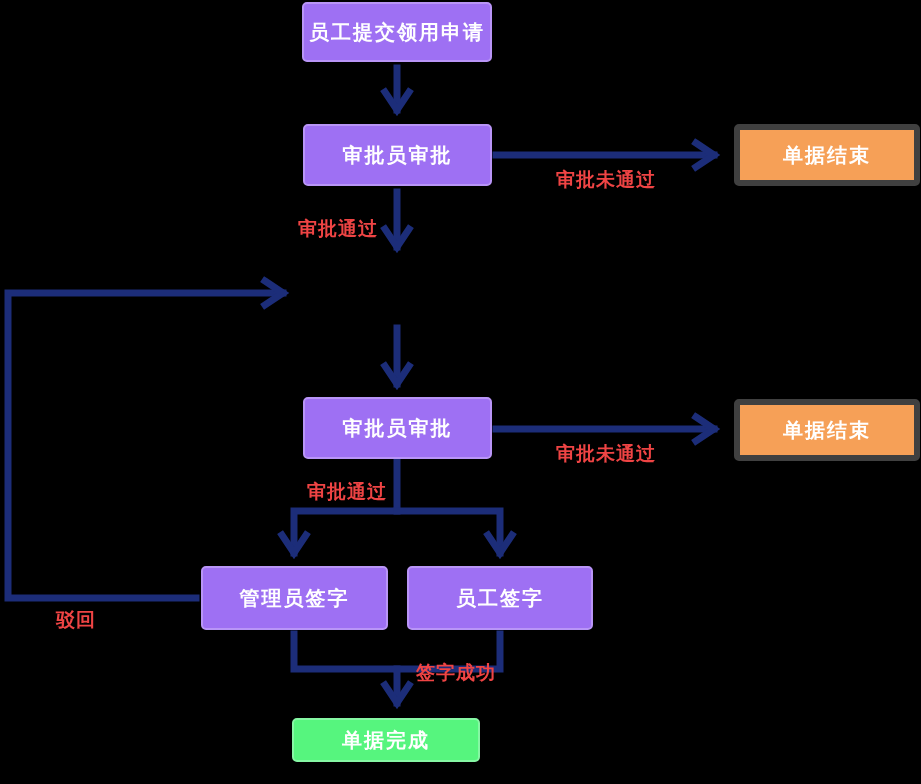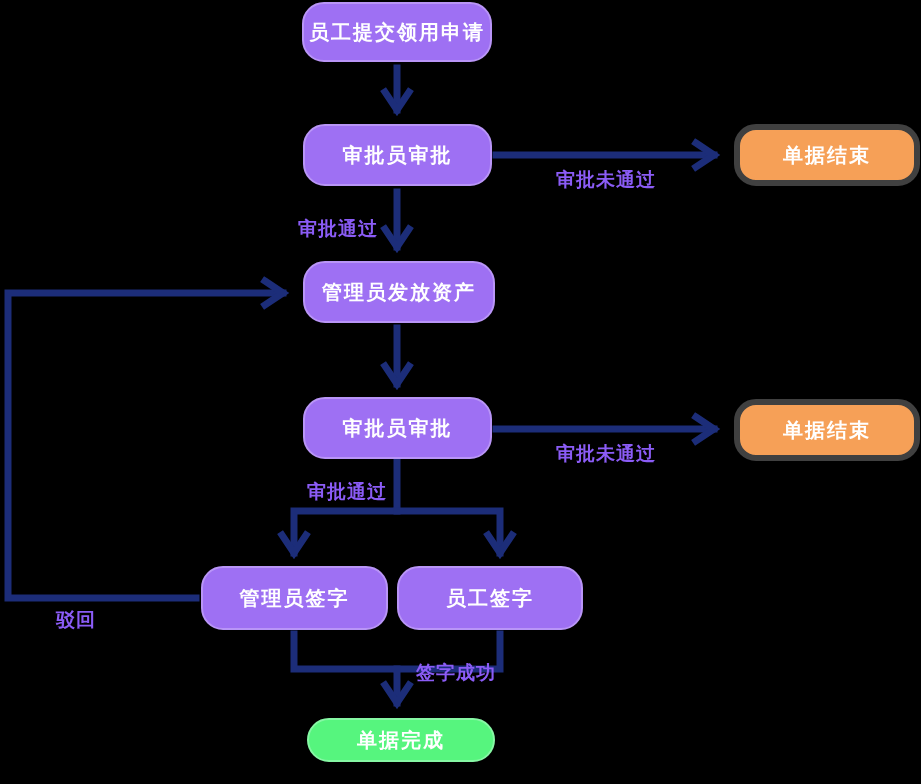--- a/index.html
+++ b/index.html
@@ -27,35 +27,35 @@
     stroke: #1c2d79;
     stroke-width: 7;
     stroke-linecap: square;
     stroke-linejoin: miter;
   }
   .node {
     position: absolute;
     display: flex;
     align-items: center;
     justify-content: center;
-    border-radius: 22px;
+    border-radius: 5px;
     color: #ffffff;
     font-size: 20px;
     font-weight: bold;
     letter-spacing: 2px;
     box-sizing: border-box;
     text-align: center;
     white-space: nowrap;
   }
   .node.purple { background: #9e70f3; border: 2px solid #b995f7; }
   .node.orange { background: #f6a057; border: 6px solid #404040; }
   .node.green  { background: #56f57e; border: 2px solid #86f7a4; }
   .edge-label {
     position: absolute;
-    color: #8b5cf6;
+    color: #ef4444;
     font-size: 19px;
     font-weight: bold;
     letter-spacing: 1px;
     white-space: nowrap;
   }
 </style>
 </head>
 <body>
 
 <div class="canvas">
@@ -83,41 +83,38 @@
   </div>
 
   <div class="node purple" style="left:303px; top:124px; width:189px; height:62px;">
     <span>审批员审批</span>
   </div>
 
   <div class="node orange" style="left:734px; top:124px; width:186px; height:62px;">
     <span>单据结束</span>
   </div>
 
-  <div class="node purple" style="left:303px; top:261px; width:192px; height:62px;">
-    <span>管理员发放资产</span>
-  </div>
 
   <div class="node purple" style="left:303px; top:397px; width:189px; height:62px;">
     <span>审批员审批</span>
   </div>
 
   <div class="node orange" style="left:734px; top:399px; width:186px; height:62px;">
     <span>单据结束</span>
   </div>
 
   <div class="node purple" style="left:201px; top:566px; width:187px; height:64px;">
     <span>管理员签字</span>
   </div>
 
-  <div class="node purple" style="left:397px; top:566px; width:186px; height:64px;">
+  <div class="node purple" style="left:407px; top:566px; width:186px; height:64px;">
     <span>员工签字</span>
   </div>
 
-  <div class="node green" style="left:307px; top:718px; width:188px; height:44px;align-items:center;">
+  <div class="node green" style="left:292px; top:718px; width:188px; height:44px;align-items:center;">
     <span>单据完成</span>
   </div>
 
   <div class="edge-label" style="left:556px; top:167px;">审批未通过</div>
 
   <div class="edge-label" style="left:298px; top:216px;">审批通过</div>
 
   <div class="edge-label" style="left:556px; top:441px;">审批未通过</div>
 
   <div class="edge-label" style="left:307px; top:479px;">审批通过</div>

